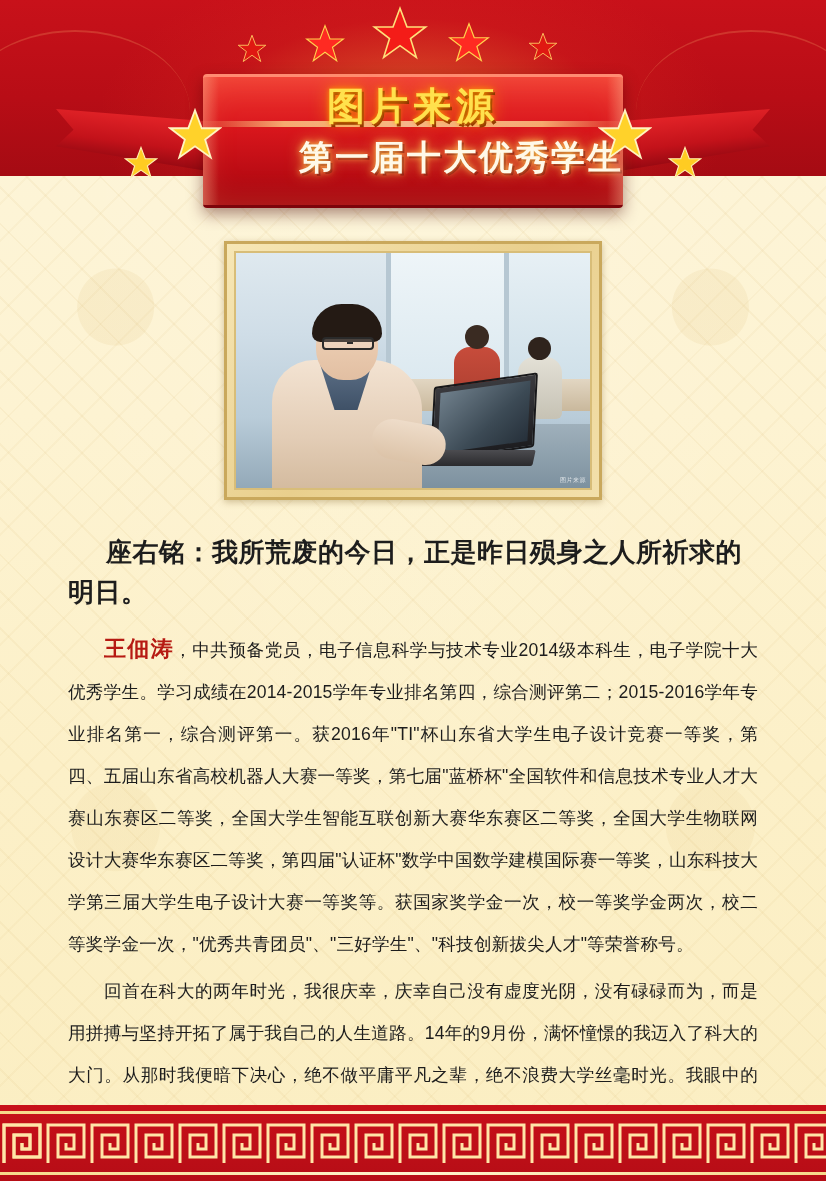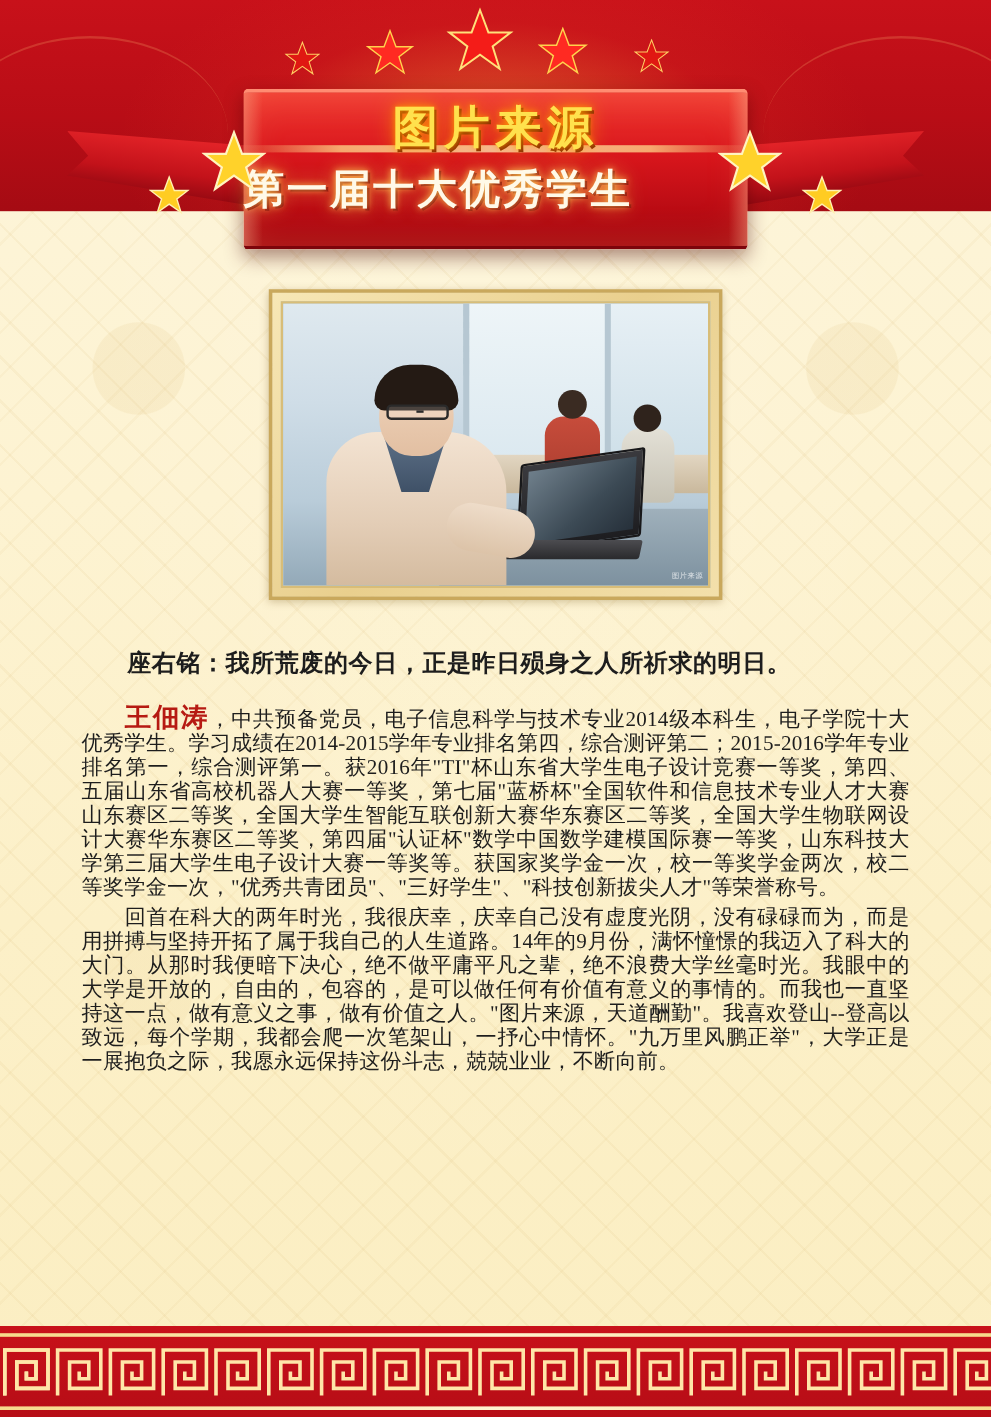--- a/index.html
+++ b/index.html
@@ -136,21 +136,21 @@
     font-weight: bold;
     letter-spacing: 5px;
     color: #ffe14d;
     text-shadow: 0 0 5px #ff9d00, 2px 3px 0 #8a2f00, 0 0 18px rgba(255,180,0,0.8);
   }
   .banner-title-2 {
     position: absolute;
     top: 58px;
     left: 0;
     width: 420px;
-    text-align: left;
+    text-align: right;
     font-family: "DejaVu Sans", "Liberation Sans", sans-serif;
     font-size: 34px;
     font-weight: bold;
     letter-spacing: 2px;
     color: #fff9e8;
     text-shadow: 0 0 6px #ffce55, 2px 2px 0 #8c0b0b, 0 0 16px rgba(255,200,80,0.8);
   }
   .band-line {
     position: absolute;
     left: 50%;
@@ -350,31 +350,31 @@
   
   .content {
     position: absolute;
     left: 68px;
     top: 532px;
     width: 690px;
     color: #1d1d1d;
   }
   .motto {
     font-family: "DejaVu Sans", "Liberation Sans", sans-serif;
-    font-size: 20px;
+    font-size: 26px;
     font-weight: bold;
     line-height: 40px;
     letter-spacing: 0.5px;
     text-indent: 38px;
     margin: 0 0 16px 0;
   }
   .para {
-    font-family: Liberation Serif, serif;
+    font-family: Liberation Sans, sans-serif;
     font-size: 17.6px;
-    line-height: 20px;
+    line-height: 42px;
     text-align: justify;
     text-indent: 36px;
     margin: 0 0 5px 0;
     letter-spacing: 0.2px;
   }
   .name {
     font-size: 22px;
     font-weight: bold;
     color: #b61a12;
     letter-spacing: 1px;

